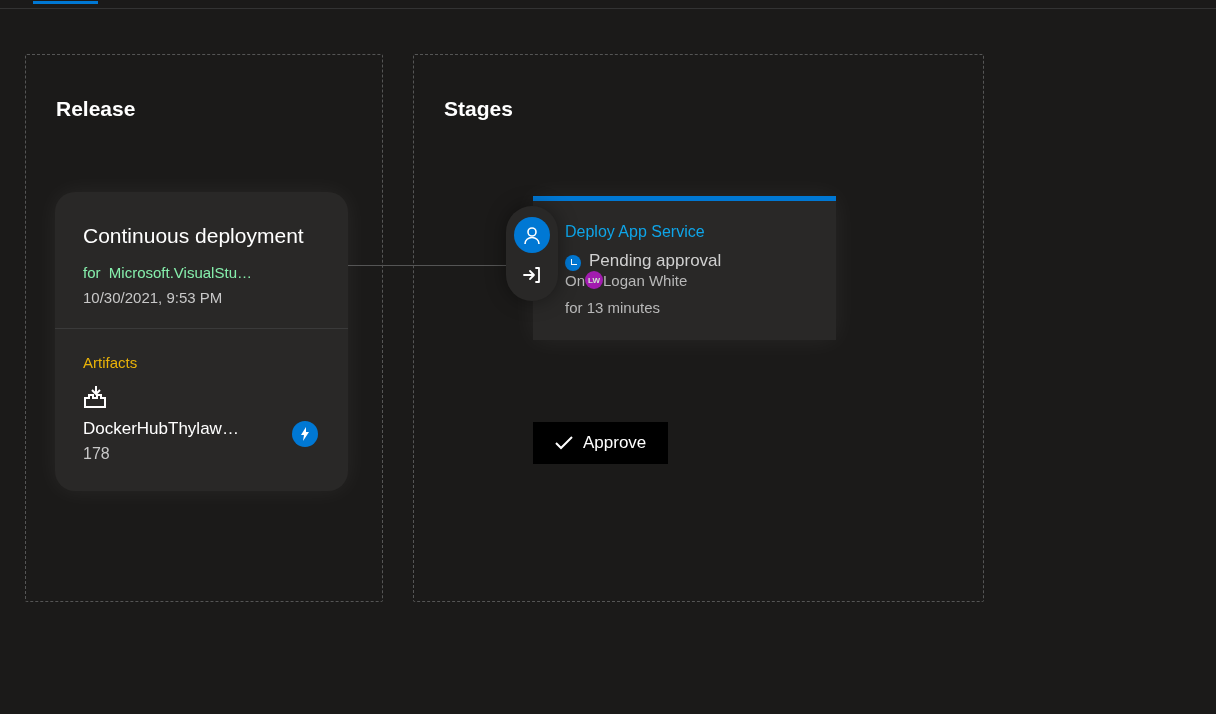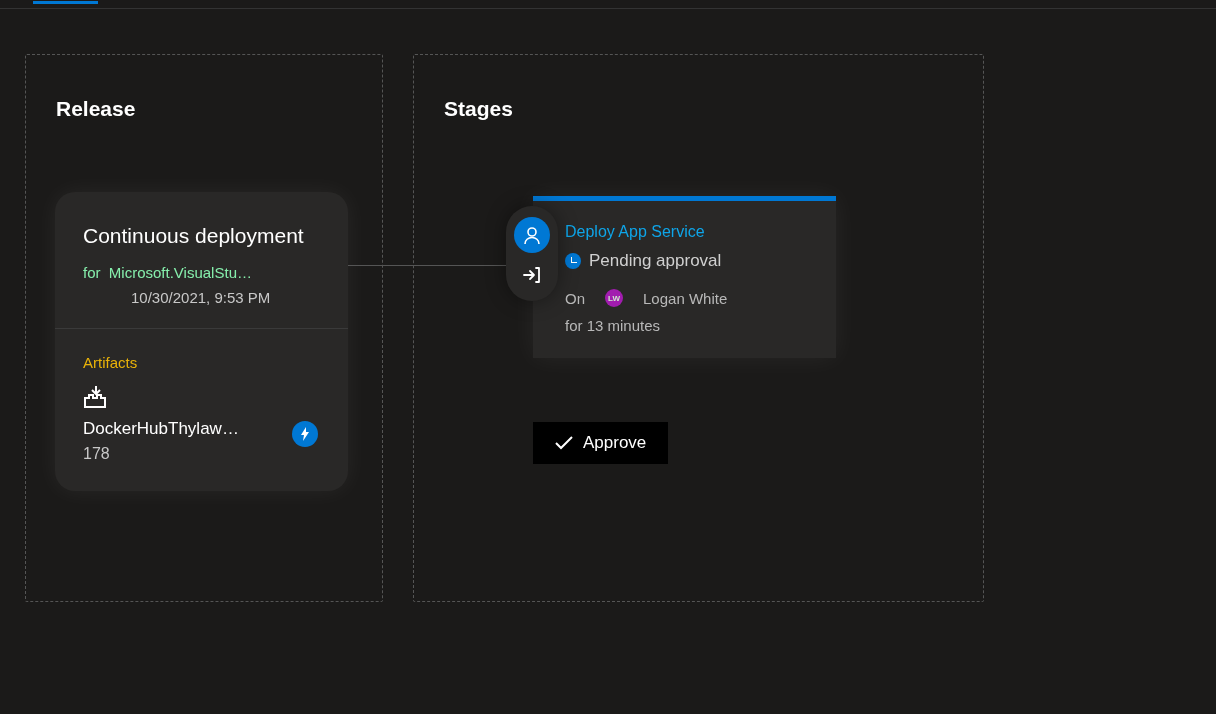--- a/index.html
+++ b/index.html
@@ -76,21 +76,20 @@
       margin-bottom: 16px;
     }
     .rc-for {
       font-size: 15px;
       color: #86efac;
       margin-bottom: 8px;
     }
     .rc-date {
       font-size: 15px;
       color: #c8c8c8;
-      margin-left: 48px;
     }
     .rc-divider {
       height: 1px;
       background: #3a3a3a;
     }
     .rc-art {
       padding: 25px 28px 28px 28px;
       position: relative;
     }
     .rc-art-label {
@@ -147,23 +146,22 @@
     .stage-name {
       font-size: 16px;
       font-weight: 400;
       color: #0ea5e9;
       margin-bottom: 10px;
     }
     .stage-status {
       font-size: 17px;
       color: #d0d0d0;
       display: flex;
-      align-items: center;
+      align-items: flex-end;
       gap: 8px;
-      margin-bottom: 18px;
     }
     .clock-dot {
       width: 16px;
       height: 16px;
       background: #0078d4;
       border-radius: 50%;
       position: relative;
       display: inline-flex;
       align-items: center;
       justify-content: center;
@@ -175,21 +173,21 @@
       height: 5px;
       border-left: 1.5px solid #fff;
       border-bottom: 1.5px solid #fff;
       transform: translate(1px,-1px);
     }
     .stage-on {
       font-size: 15px;
       color: #b8b8b8;
       display: flex;
       align-items: flex-end;
-      gap: 20px;
+      gap: 0;
       margin-bottom: 10px;
     }
     .avatar {
       width: 18px;
       height: 18px;
       background: #a21caf;
       border-radius: 50%;
       display: inline-flex;
       align-items: center;
       justify-content: center;

